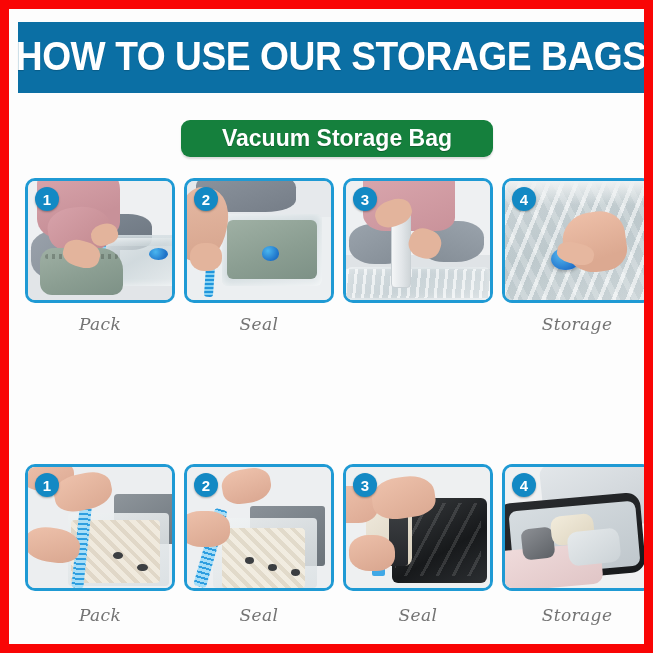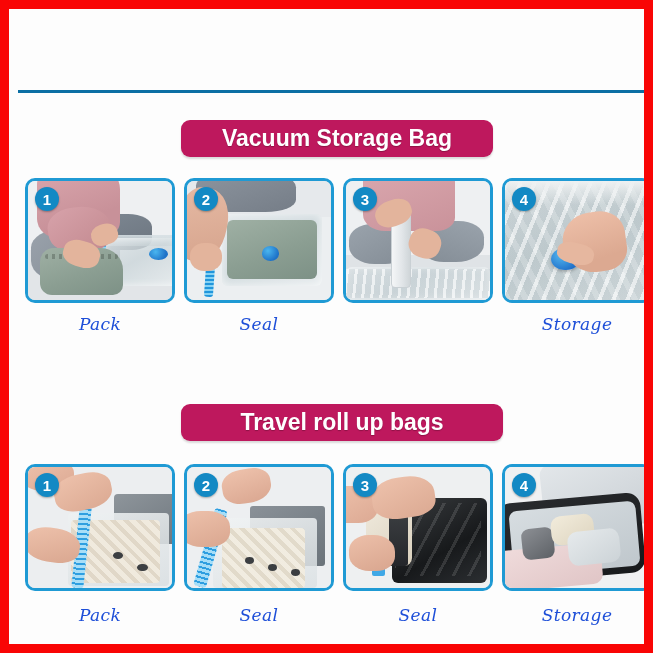--- a/index.html
+++ b/index.html
@@ -51,21 +51,21 @@
     top: 81px;
     width: 626px;
     height: 3px;
     background: #0b6fa4;
   }
 
   
   .pill {
     position: absolute;
     height: 37px;
-    background: #be185d;
+    background: #15803d;
     border-radius: 9px;
     display: flex;
     align-items: center;
     justify-content: center;
     box-shadow: 0 2px 2px rgba(0,0,0,0.14);
   }
   .pill-label {
     color: #ffffff;
     font-family: "Liberation Sans", sans-serif;
     font-weight: 700;
@@ -124,21 +124,21 @@
     justify-content: center;
     z-index: 6;
     box-shadow: 0 1px 2px rgba(0,0,0,0.3);
   }
   .caption {
     margin-top: 11px;
     text-align: center;
     font-family: "DejaVu Serif", "Liberation Serif", serif;
     font-style: italic;
     font-size: 17px;
-    color: #1d4ed8;
+    color: #737373;
     letter-spacing: 0.4px;
   }
   #row2 .caption { margin-top: 14px; }
 
   
   .bgfill { position:absolute; inset:0; }
 
   
   .floor { position:absolute; left:0; right:0; background:#e4e7ea; }
   .wall  { position:absolute; left:0; right:0; top:0; background:#eceff1; }
@@ -504,20 +504,23 @@
     background:linear-gradient(150deg,#e6eaec,#ccd3d7);
     border-radius:10px; transform:rotate(-6deg);
   }
 </style>
 </head>
 <body>
 
 <div id="poster">
   <div class="inner">
 
+    <div class="header-banner">
+      <div class="header-title">HOW TO USE OUR STORAGE BAGS</div>
+    </div>
     <div class="banner-underline"></div>
 
     <div class="pill" id="pill-vacuum">
       <span class="pill-label">Vacuum Storage Bag</span>
     </div>
 
     <div class="row" id="row1">
 
       <div class="cell">
         <div class="card">
@@ -592,23 +595,20 @@
             <div class="hand"></div>
             <div class="finger"></div>
           </div>
           <div class="badge">4</div>
         </div>
         <div class="caption">Storage</div>
       </div>
 
     </div>
 
-    <div class="pill" id="pill-travel">
-      <span class="pill-label">Travel roll up bags</span>
-    </div>
 
     <div class="row" id="row2">
 
       <div class="cell">
         <div class="card">
           <div class="photo" id="p21">
             <div class="bgfill"></div>
             <div class="grey"></div>
             <div class="bag"></div>
             <div class="clothes"></div>

